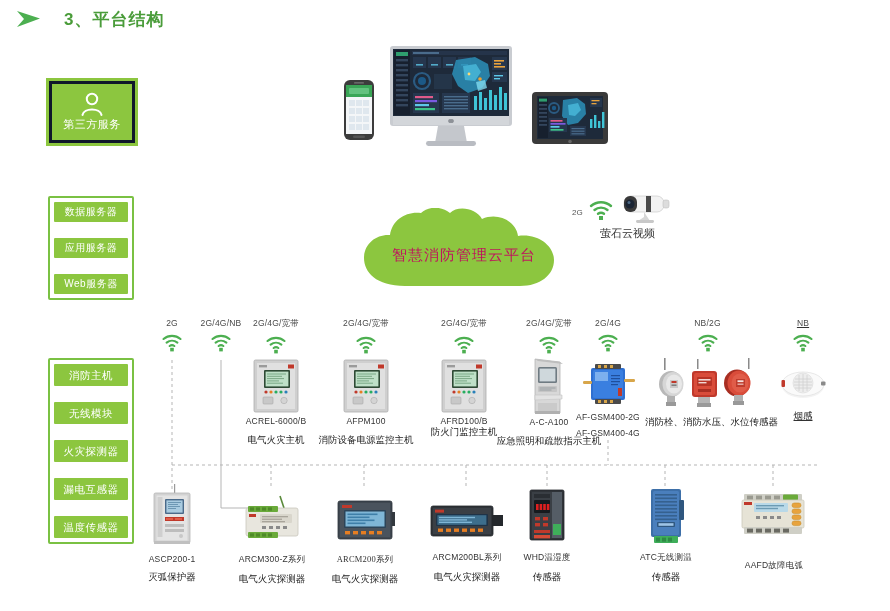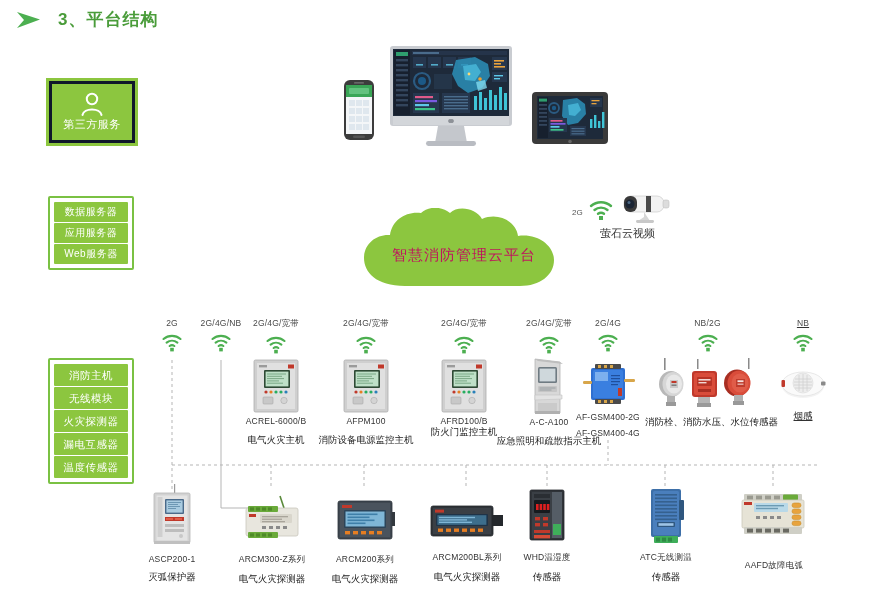--- a/index.html
+++ b/index.html
@@ -4,28 +4,28 @@
 <style>
   html,body{margin:0;padding:0;}
   body{
     width:890px;height:611px;background:#ffffff;position:relative;overflow:hidden;
     font-family:"Liberation Sans","DejaVu Sans",sans-serif;
     color:#333;
   }
   .abs{position:absolute;}
 
   
-  #title-row{left:14px;top:8px;display:flex;align-items:center;gap:14px;}
+  #title-row{left:14px;top:8px;display:flex;gap:20px;}
   #title-arrow{width:30px;height:22px;display:block;}
   #title-text{font-size:17px;font-weight:bold;color:#4a9c3a;letter-spacing:1px;}
 
   
   .green-panel{
     border:2px solid #7ac143;background:#ffffff;border-radius:2px;
-    padding:4px;display:flex;flex-direction:column;gap:1px;
+    padding:4px;display:flex;flex-direction:column;gap:16px;
   }
   .green-cell{
     background:#8cc63f;color:#ffffff;text-align:center;
     font-size:11px;line-height:20px;height:20px;border-radius:1px;
     letter-spacing:.5px;white-space:nowrap;
   }
 
   
   #third-party{left:46px;top:78px;width:92px;height:68px;
     border:3px solid #8cc63f;background:#0f172a;padding:3px;box-sizing:border-box;}
@@ -647,21 +647,21 @@
         <rect x="22" y="32" width="4" height="3"></rect>
         <rect x="29" y="32" width="4" height="3"></rect>
       <rect x="36" y="32" width="4" height="3"></rect>
         <rect x="43" y="32" width="4" height="3"></rect>
       </g>
   </svg>
   <div class="model">ARCM300-Z系列</div>
   <div class="cn">电气火灾探测器</div>
 </div>
 
-<div class="bcol" style="left:322px;top:484px;width:86px;">
+<div class="bcol" style="left:322px;top:484px;width:86px;font-family:Liberation Serif, serif;">
   <svg width="60" height="52" viewBox="0 0 60 52" style="margin:10px auto 8px;display:block;">
     <rect x="3" y="7" width="54" height="38" rx="2" fill="#3f4750" stroke="#2c333a" stroke-width="0.8"></rect>
     <rect x="5" y="9" width="50" height="34" fill="#4a535d"></rect>
     <rect x="7" y="11" width="10" height="3" fill="#c0392b"></rect>
     <rect x="9" y="16" width="42" height="18" rx="1" fill="#2c4458"></rect>
     <rect x="10.5" y="17.5" width="39" height="15" fill="#7fb6d6"></rect>
     <g fill="#3f7fa8">
         <rect x="12.5" y="19.5" width="30" height="1.6"></rect>
         <rect x="12.5" y="22.5" width="22" height="1.6"></rect>
       <rect x="12.5" y="25.5" width="27" height="1.6"></rect>

